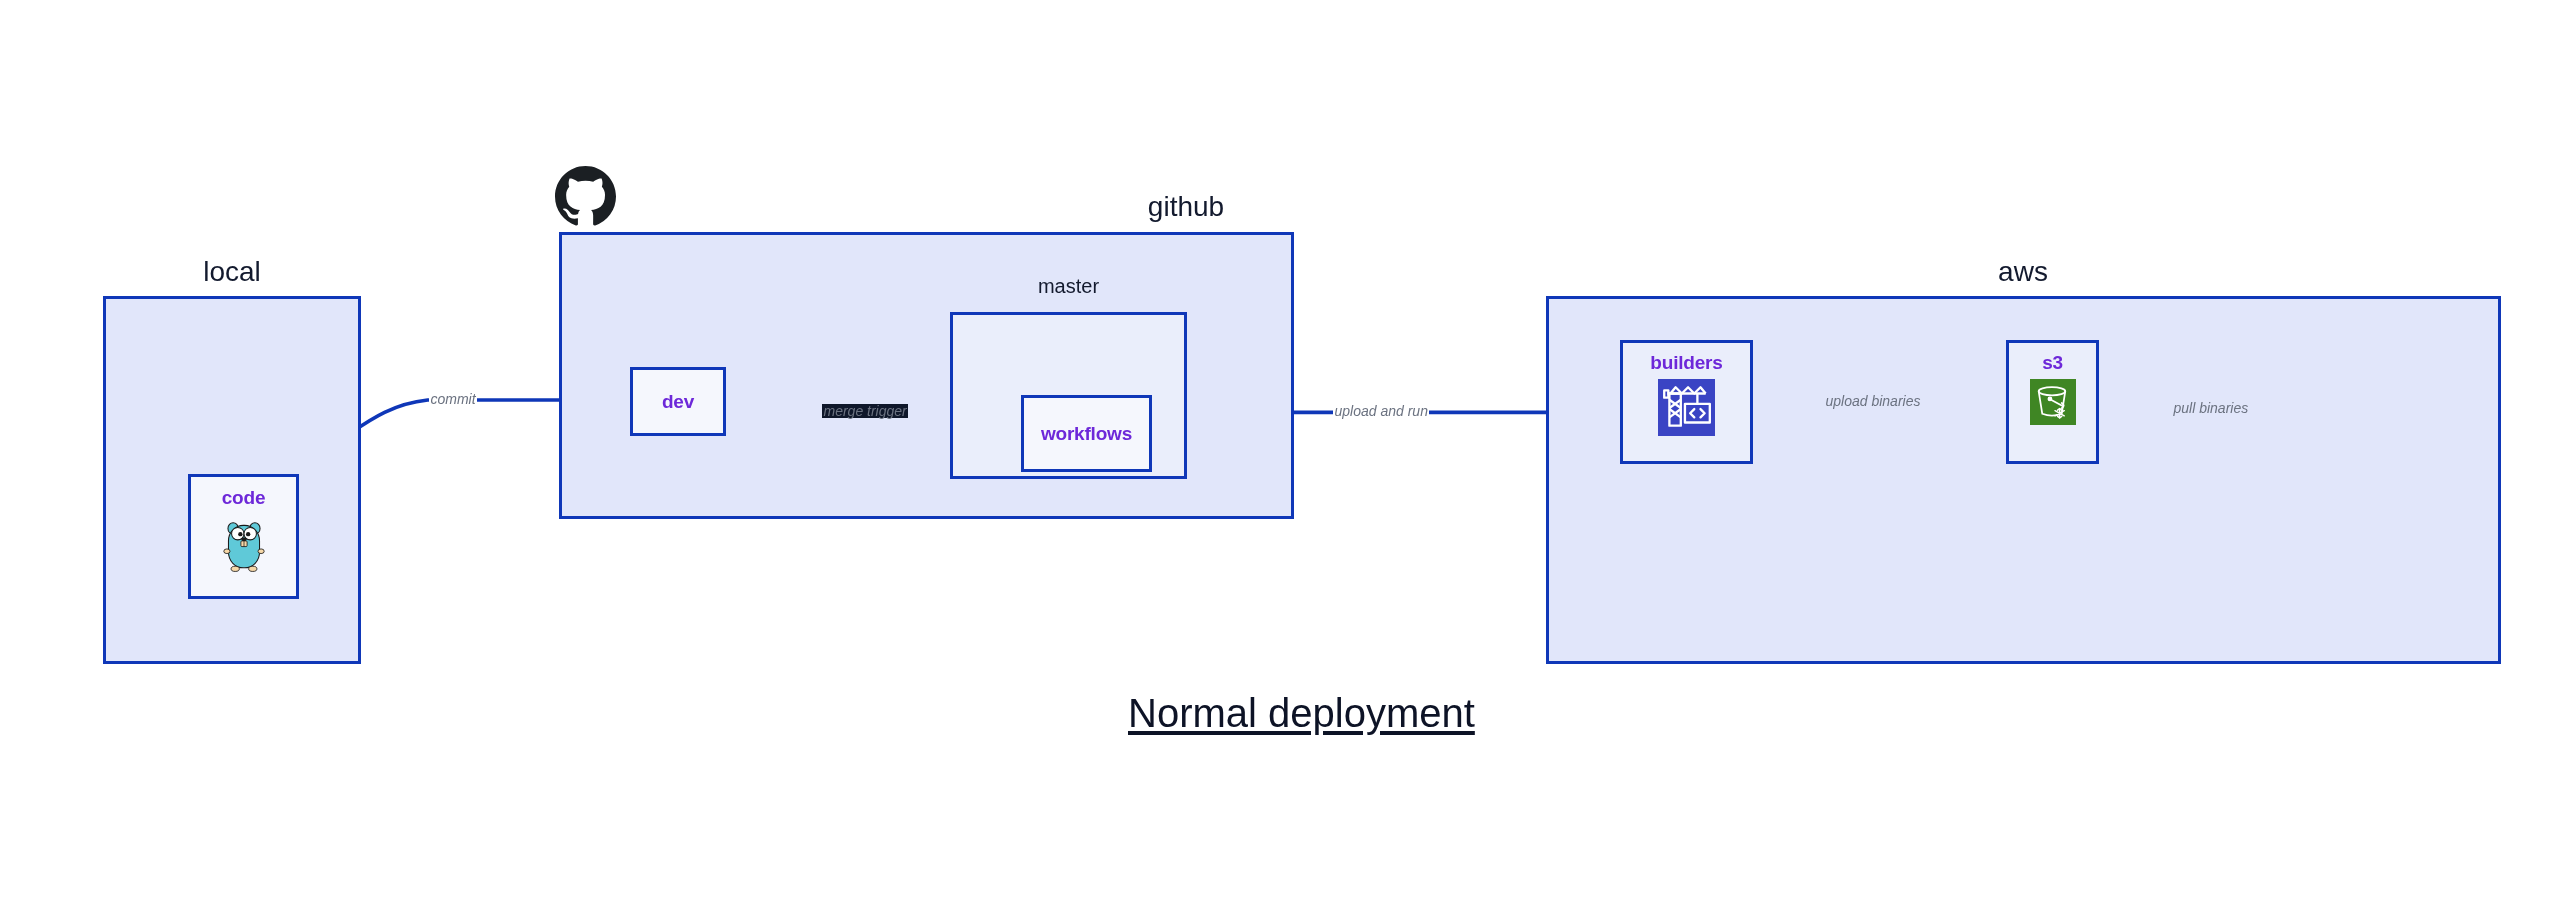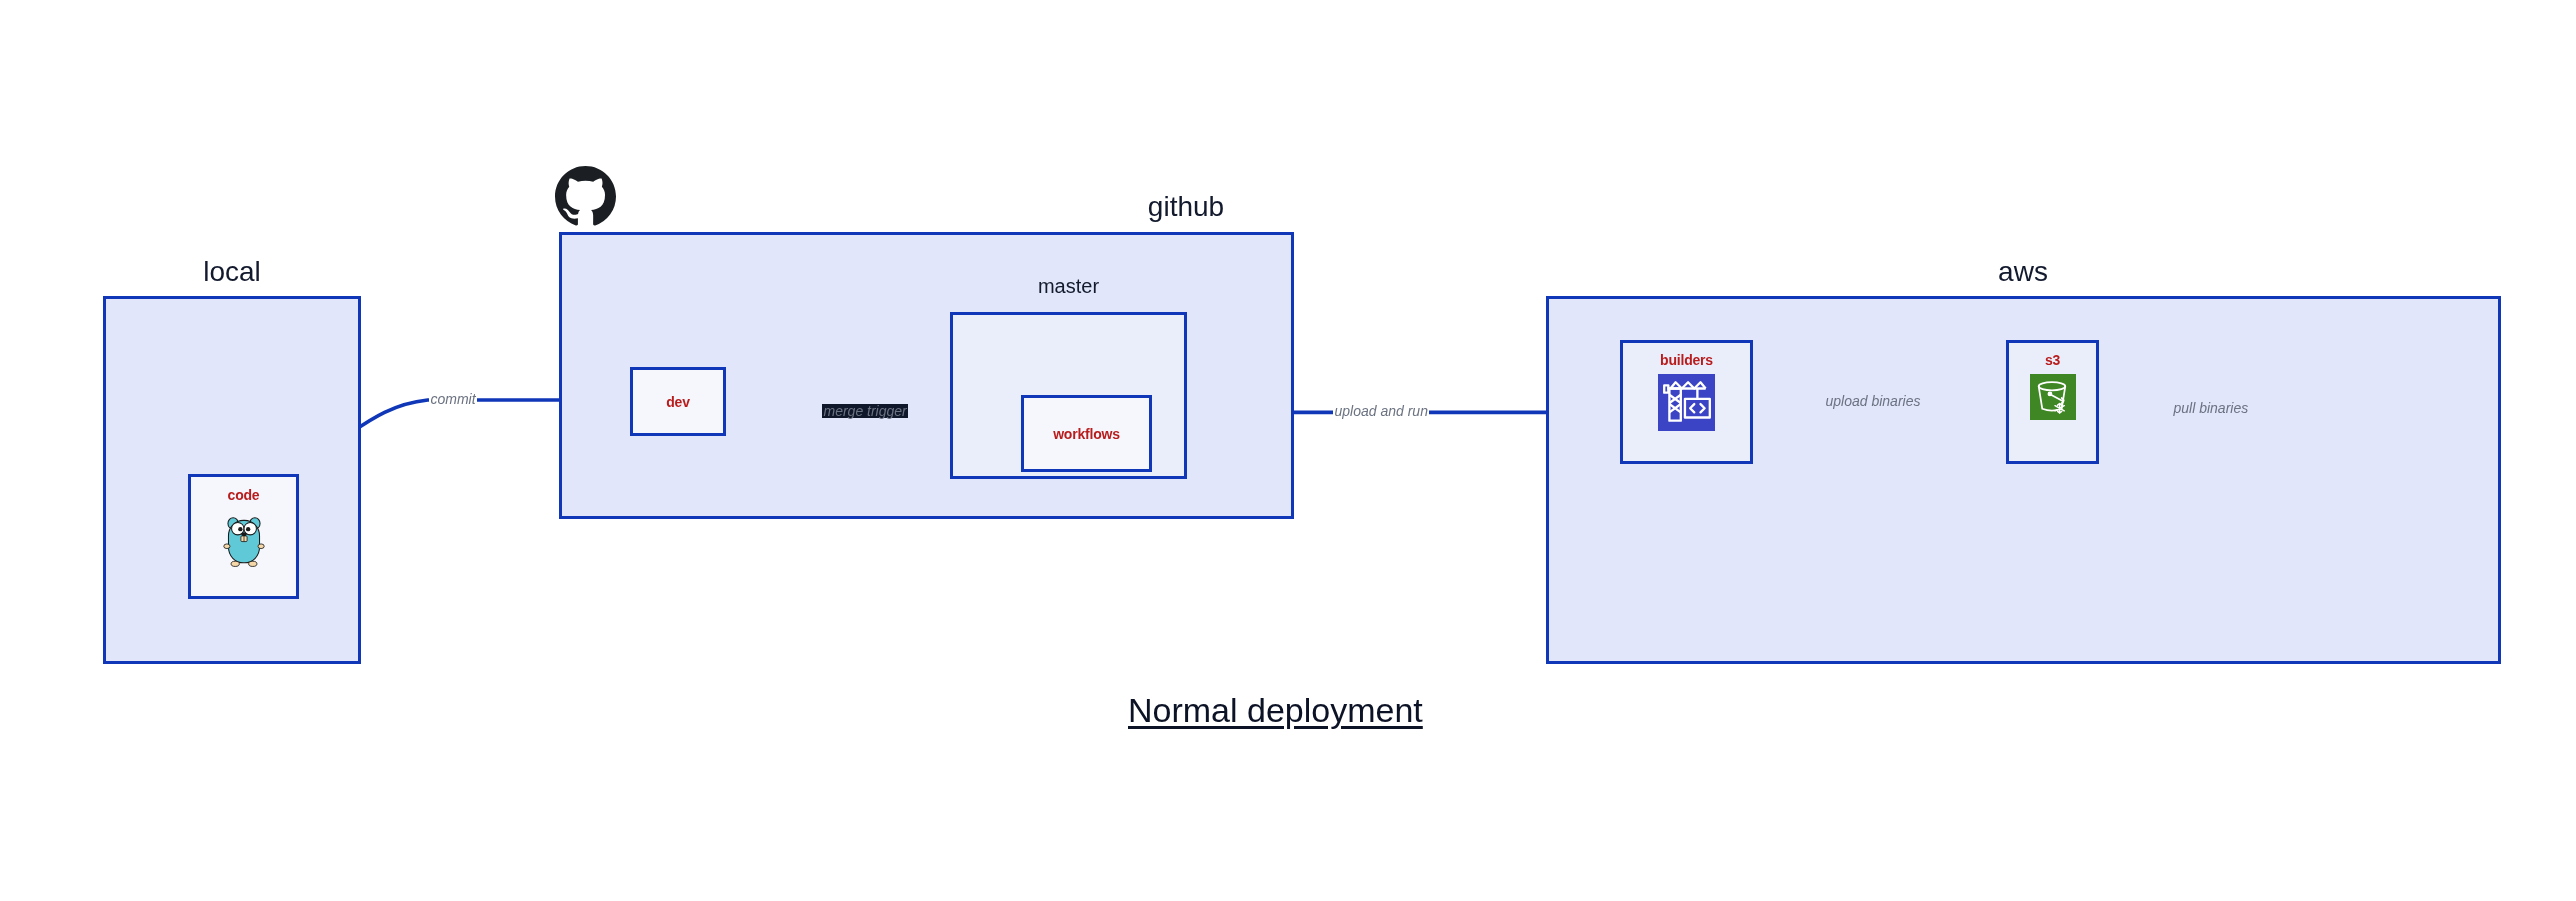--- a/index.html
+++ b/index.html
@@ -41,22 +41,22 @@
     position: absolute;
     background: #eaeefb;
     border: 3.6px solid #0f37b8;
     box-sizing: border-box;
     display: flex;
     flex-direction: column;
     align-items: center;
   }
   .node.light { background: #f5f7fd; }
   .node-label {
-    color: #b91c1c;
-    font-size: 14px;
+    color: #6d28d9;
+    font-size: 19px;
     font-weight: 700;
     white-space: nowrap;
     letter-spacing: -0.2px;
     line-height: 1;
   }
   .node-icon {
     display: block;
   }
   
   .subgroup {
@@ -74,21 +74,21 @@
     white-space: nowrap;
     background: #ffffff;
     line-height: 1;
     padding: 0 1.5px;
   }
   .edge-label.on-group { background: transparent; }
   
   .diagram-title {
     position: absolute;
     color: #0d1326;
-    font-size: 34px;
+    font-size: 40px;
     font-weight: 400;
     text-decoration: underline;
     text-underline-offset: 4.1px;
     white-space: nowrap;
     line-height: 1;
   }
   
   .gh-mark { position: absolute; }
   svg { display: block; }
 </style>

